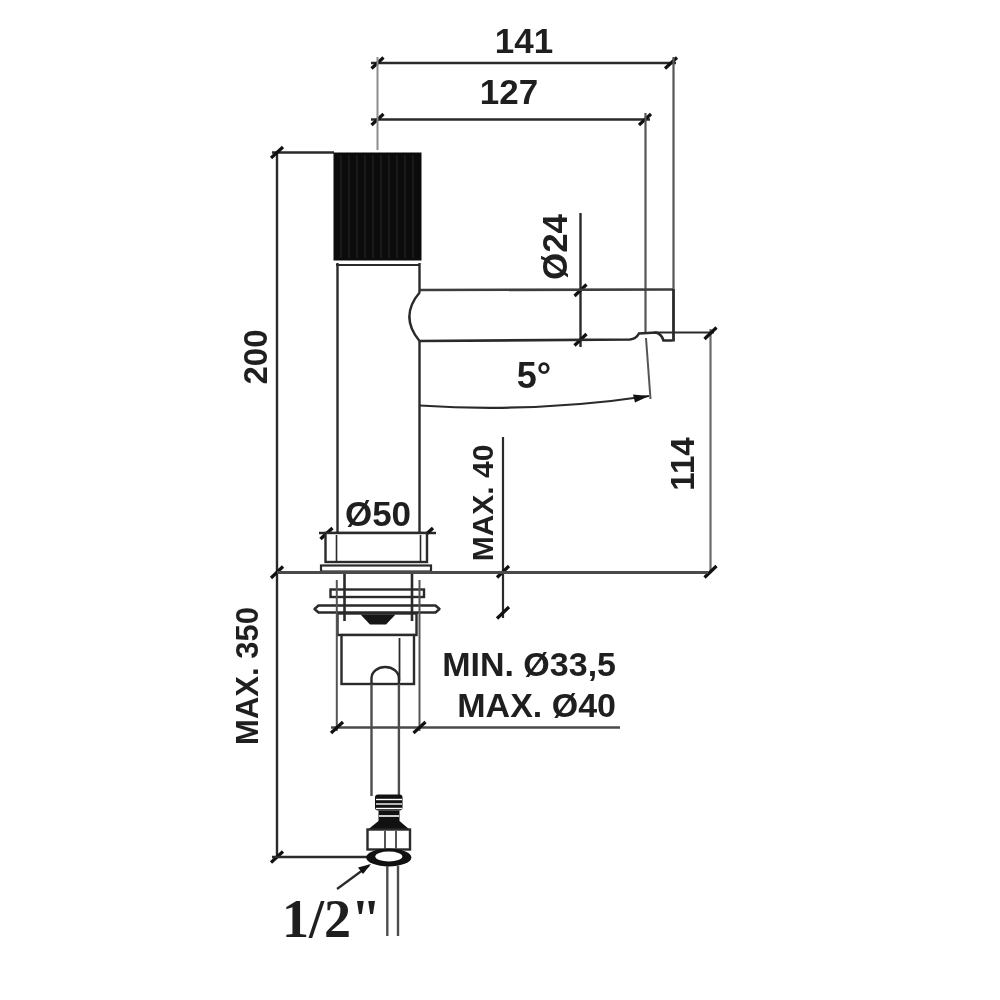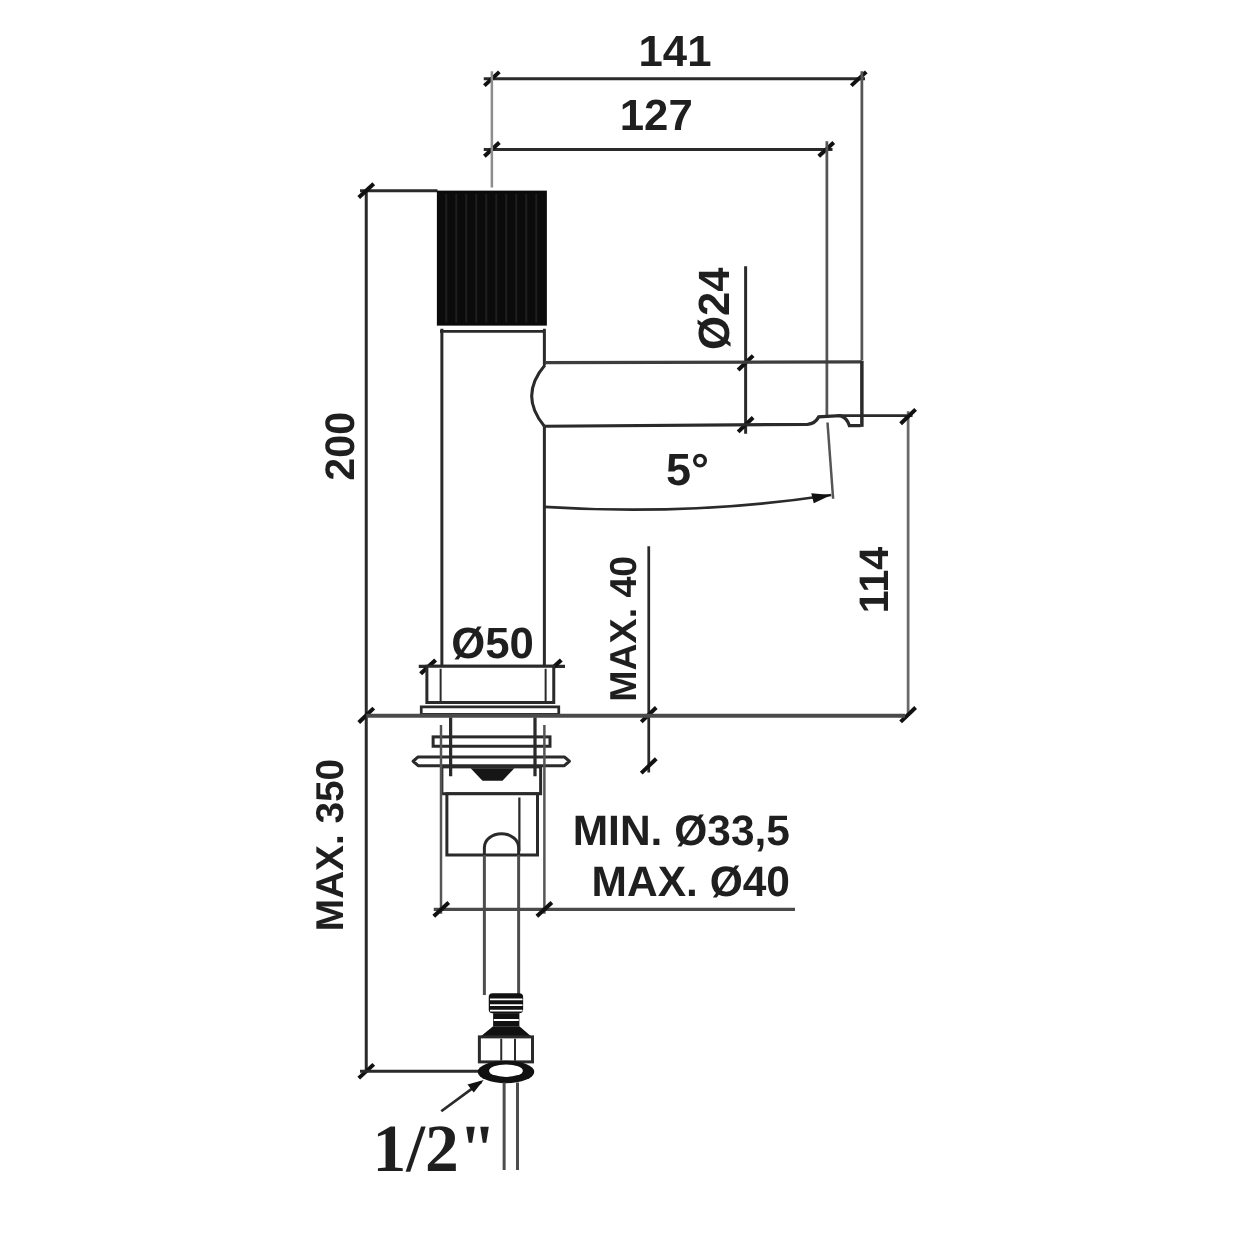--- a/index.html
+++ b/index.html
@@ -1,16 +1,16 @@
 <!DOCTYPE html>
 <html><head>
 <meta charset="utf-8">
 <style>
   html,body{margin:0;padding:0;background:#ffffff;}
-  .wrap{width:844px;height:1000px;position:relative;background:#ffffff;margin-left:16px;}
+  .wrap{width:844px;height:1000px;position:relative;background:#ffffff;}
   svg{position:absolute;top:0;left:0;filter:blur(0.6px);}
   text{font-family:"Liberation Sans", sans-serif;font-weight:bold;fill:#1f1f1f;}
 </style>
 </head>
 <body>
 <div class="wrap">
 <svg width="1000" height="1000" viewBox="0 0 1000 1000">
 
   <rect x="0" y="0" width="1000" height="1000" fill="#ffffff"></rect>
 

